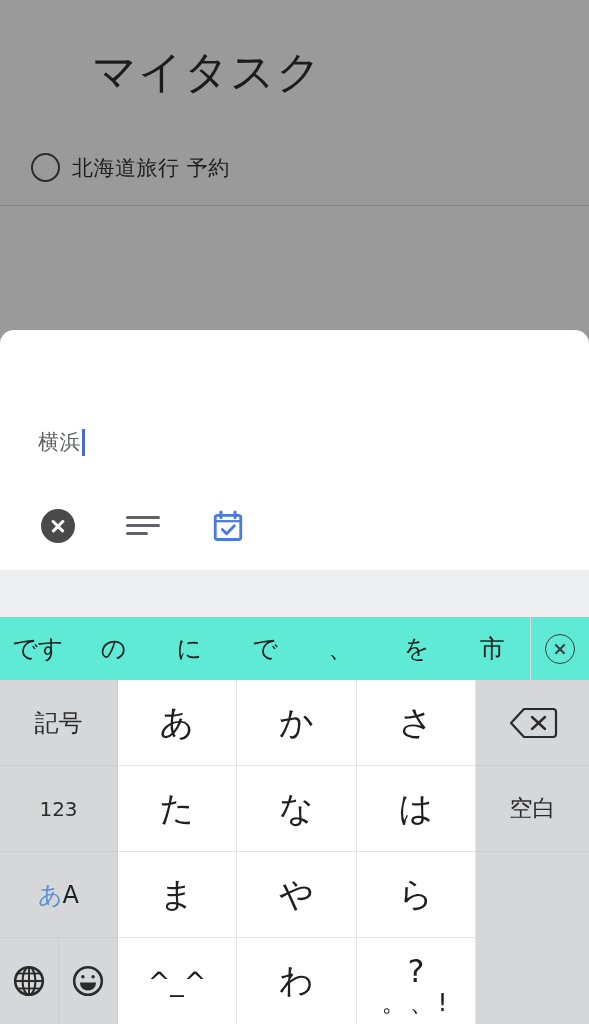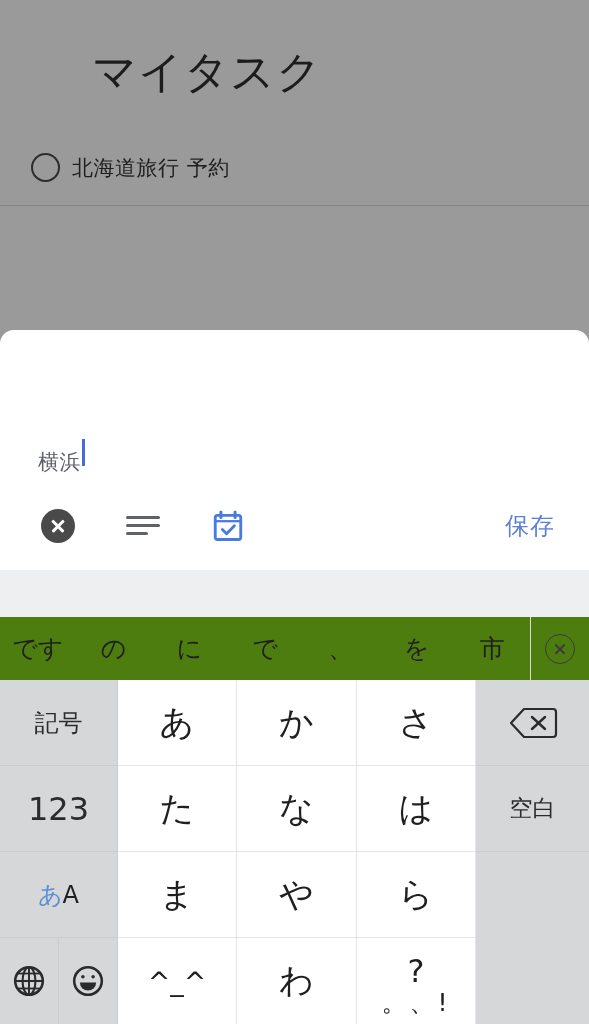--- a/index.html
+++ b/index.html
@@ -45,21 +45,21 @@
   }
   #modal-title{
     position:absolute; left:38px; top:36px;
     font-size:25px; color:#1f1f1f; letter-spacing:.5px;
   }
   #modal-subtitle-wrap{
     position:absolute; left:38px; top:98px;
     display:flex; align-items:center;
   }
   #modal-subtitle{
-    font-size:21px; color:#5f6368; letter-spacing:.5px;margin-top:20px;
+    font-size:21px; color:#5f6368; letter-spacing:.5px;
   }
   #text-cursor{
     display:inline-block; width:3px; height:27px;
     background:#4a6bd6; margin-left:1px;
   }
 
   #modal-toolbar{
     position:absolute; left:0; top:168px; width:589px; height:72px;
   }
   .tool-btn{
@@ -101,21 +101,21 @@
     background:#eeeff1;
   }
 
   
   #keyboard{
     position:absolute; left:0; top:617px; width:589px; height:407px;
     background:#ffffff;
   }
   #suggestion-bar{
     position:absolute; left:0; top:0; width:589px; height:63px;
-    background:#4d7c0f; display:flex; align-items:center;
+    background:#5eead4; display:flex; align-items:center;
   }
   #suggestion-items{
     display:flex; align-items:center; width:530px; height:63px;
   }
   .suggestion{
     flex:1 1 0; text-align:center; font-size:25px; color:#1f1f1f;
     line-height:63px;
   }
   #suggestion-close{
     position:absolute; right:0; top:0; width:59px; height:63px;
@@ -213,21 +213,20 @@
     <div class="tool-btn" id="calendar-btn">
       <svg width="34" height="34" viewBox="0 0 24 24" aria-hidden="true">
         <rect x="3" y="4.5" width="18" height="17" rx="1.6" fill="none" stroke="#4a7ae0" stroke-width="2"></rect>
         <line x1="7" y1="2.2" x2="7" y2="6" stroke="#4a7ae0" stroke-width="2.2" stroke-linecap="round"></line>
         <line x1="17" y1="2.2" x2="17" y2="6" stroke="#4a7ae0" stroke-width="2.2" stroke-linecap="round"></line>
         <line x1="3" y1="8.6" x2="21" y2="8.6" stroke="#4a7ae0" stroke-width="1.6"></line>
         <polyline points="8,14.5 11,17.5 16.5,11.8" fill="none" stroke="#4a7ae0" stroke-width="2" stroke-linecap="round" stroke-linejoin="round"></polyline>
       </svg>
     </div>
 
-    <div id="save-btn">保存</div>
   </div>
 </div>
 
 <div id="sheet-gap"></div>
 
 <div id="keyboard">
 
   <div id="suggestion-bar">
     <div id="suggestion-items">
       <div class="suggestion">です</div>
@@ -252,21 +251,21 @@
     <div class="key fn" style="left:476px; top:0px;   width:113px; height:86px; border-right:none;">
       <span class="backspace-glyph">
         <svg viewBox="0 0 50 34" aria-hidden="true">
           <path d="M16 3 H45 A3 3 0 0 1 48 6 V28 A3 3 0 0 1 45 31 H16 L3 17 Z" fill="none" stroke="#2b2b2b" stroke-width="2.2" stroke-linejoin="round"></path>
           <line x1="24" y1="11" x2="37" y2="23" stroke="#2b2b2b" stroke-width="2.4" stroke-linecap="round"></line>
           <line x1="37" y1="11" x2="24" y2="23" stroke="#2b2b2b" stroke-width="2.4" stroke-linecap="round"></line>
         </svg>
       </span>
     </div>
 
-    <div class="key fn" style="left:0px;   top:86px;  width:118px; height:86px; font-size:32px;">123</div>
+    <div class="key fn" style="left:0px;   top:86px;  width:118px; height:86px; font-size:20px;">123</div>
     <div class="key char" style="left:118px; top:86px;  width:119px; height:86px;">た</div>
     <div class="key char" style="left:237px; top:86px;  width:120px; height:86px;">な</div>
     <div class="key char" style="left:357px; top:86px;  width:119px; height:86px;">は</div>
     <div class="key fn small" style="left:476px; top:86px; width:113px; height:86px; border-right:none;">空白</div>
 
     <div class="key fn aA" style="left:0px;  top:172px; width:118px; height:86px;">
       <span class="hira">あ</span>
         <span class="lat">A</span>
     </div>
     <div class="key char" style="left:118px; top:172px; width:119px; height:86px;">ま</div>

